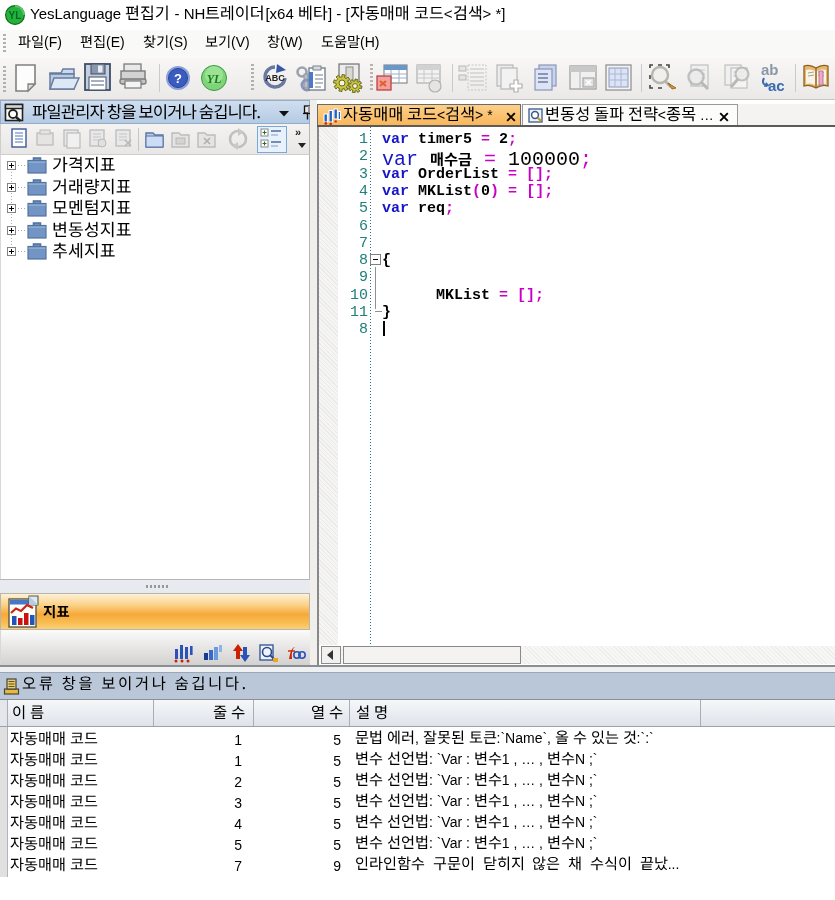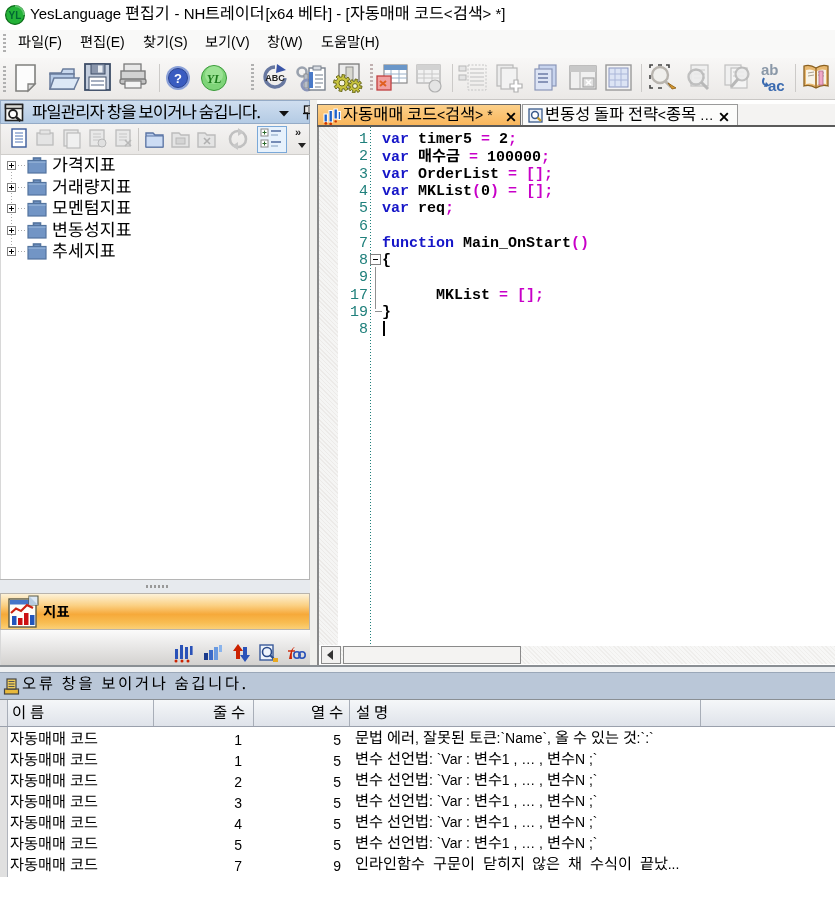--- a/index.html
+++ b/index.html
@@ -592,37 +592,36 @@
 <div class="abs" style="left:0;top:0;width:19px;height:518px;background:#f5f5f4;background-image:repeating-linear-gradient(45deg,#eceae8 0 1px,transparent 1px 3px);"></div>
 <div class="abs mono" style="left:18px;top:4.0px;width:31px;text-align:right;font-size:15px;color:#20807c;">1</div>
 <div class="abs mono" style="left:18px;top:21.3px;width:31px;text-align:right;font-size:15px;color:#20807c;">2</div>
 <div class="abs mono" style="left:18px;top:38.6px;width:31px;text-align:right;font-size:15px;color:#20807c;">3</div>
 <div class="abs mono" style="left:18px;top:55.9px;width:31px;text-align:right;font-size:15px;color:#20807c;">4</div>
 <div class="abs mono" style="left:18px;top:73.2px;width:31px;text-align:right;font-size:15px;color:#20807c;">5</div>
 <div class="abs mono" style="left:18px;top:90.5px;width:31px;text-align:right;font-size:15px;color:#20807c;">6</div>
 <div class="abs mono" style="left:18px;top:107.8px;width:31px;text-align:right;font-size:15px;color:#20807c;">7</div>
 <div class="abs mono" style="left:18px;top:125.1px;width:31px;text-align:right;font-size:15px;color:#20807c;">8</div>
 <div class="abs mono" style="left:18px;top:142.4px;width:31px;text-align:right;font-size:15px;color:#20807c;">9</div>
-<div class="abs mono" style="left:18px;top:159.7px;width:31px;text-align:right;font-size:15px;color:#20807c;">17</div>
-<div class="abs mono" style="left:18px;top:177.0px;width:31px;text-align:right;font-size:15px;color:#20807c;">19</div>
+<div class="abs mono" style="left:18px;top:159.7px;width:31px;text-align:right;font-size:15px;color:#20807c;">10</div>
+<div class="abs mono" style="left:18px;top:177.0px;width:31px;text-align:right;font-size:15px;color:#20807c;">11</div>
 <div class="abs mono" style="left:18px;top:194.3px;width:31px;text-align:right;font-size:15px;color:#20807c;">8</div>
 <div class="abs" style="left:51px;top:0;width:1px;height:518px;background-image:repeating-linear-gradient(#20807c 0 1px,transparent 1px 3px);"></div>
 <div class="abs mono pre" style="left:63px;top:4.0px;font-size:15px;font-weight:bold;color:#000;"><span style="color:#1616c8;">var</span> timer5 <span style="color:#c800c8;">=</span> 2<span style="color:#c800c8;">;</span></div>
-<div class="abs mono pre" style="left:63px;top:21.3px;font-size:15px;font-weight:bold;color:#000;"><span style="color:#1616c8;">var</span> <svg width="42" height="16" style="vertical-align:-3px;overflow:visible">
+<div class="abs mono pre" style="left:63px;top:21.3px;font-size:20px;font-weight:normal;color:#000;"><span style="color:#1616c8;">var</span> <svg width="42" height="16" style="vertical-align:-3px;overflow:visible">
           <g transform="translate(0,13)" fill="#000">
             <use href="#gb9e4-152-700" x="0.0"></use>
             <use href="#gc218-152-700" x="14.0"></use>
             <use href="#gae08-152-700" x="28.0"></use>
           </g>
         </svg> <span style="color:#c800c8;">=</span> 100000<span style="color:#c800c8;">;</span></div>
 <div class="abs mono pre" style="left:63px;top:38.6px;font-size:15px;font-weight:bold;color:#000;"><span style="color:#1616c8;">var</span> OrderList <span style="color:#c800c8;">=</span> <span style="color:#c800c8;">[];</span></div>
 <div class="abs mono pre" style="left:63px;top:55.9px;font-size:15px;font-weight:bold;color:#000;"><span style="color:#1616c8;">var</span> MKList<span style="color:#c800c8;">(</span>0<span style="color:#c800c8;">)</span> <span style="color:#c800c8;">=</span> <span style="color:#c800c8;">[];</span></div>
 <div class="abs mono pre" style="left:63px;top:73.2px;font-size:15px;font-weight:bold;color:#000;"><span style="color:#1616c8;">var</span> req<span style="color:#c800c8;">;</span></div>
 <div class="abs mono pre" style="left:63px;top:90.5px;font-size:15px;font-weight:bold;color:#000;"></div>
-<div class="abs mono pre" style="left:63px;top:107.8px;font-size:15px;font-weight:bold;color:#000;"><span style="color:#1616c8;">function</span> Main_OnStart<span style="color:#c800c8;">()</span></div>
 <div class="abs mono pre" style="left:63px;top:125.1px;font-size:15px;font-weight:bold;color:#000;">{</div>
 <div class="abs mono pre" style="left:63px;top:159.7px;font-size:15px;font-weight:bold;color:#000;">      MKList <span style="color:#c800c8;">=</span> <span style="color:#c800c8;">[];</span></div>
 <div class="abs mono pre" style="left:63px;top:177.0px;font-size:15px;font-weight:bold;color:#000;">}</div>
 <div class="abs mono pre" style="left:63px;top:194.3px;font-size:15px;font-weight:bold;color:#000;"></div>
 <div class="abs" style="left:51px;top:127.1px;width:11px;height:11px;border:1px solid #808080;background:#fff;">
         <div class="abs" style="left:2px;top:4px;width:5px;height:1px;background:#000;"></div>
       </div>
 <div class="abs" style="left:56px;top:140.1px;width:1px;height:41.9px;background:#909090;"></div>
 <div class="abs" style="left:56px;top:184.0px;width:7px;height:1px;background:#909090;"></div>
 <div class="abs" style="left:64px;top:194.3px;width:2px;height:15px;background:#000;"></div>

